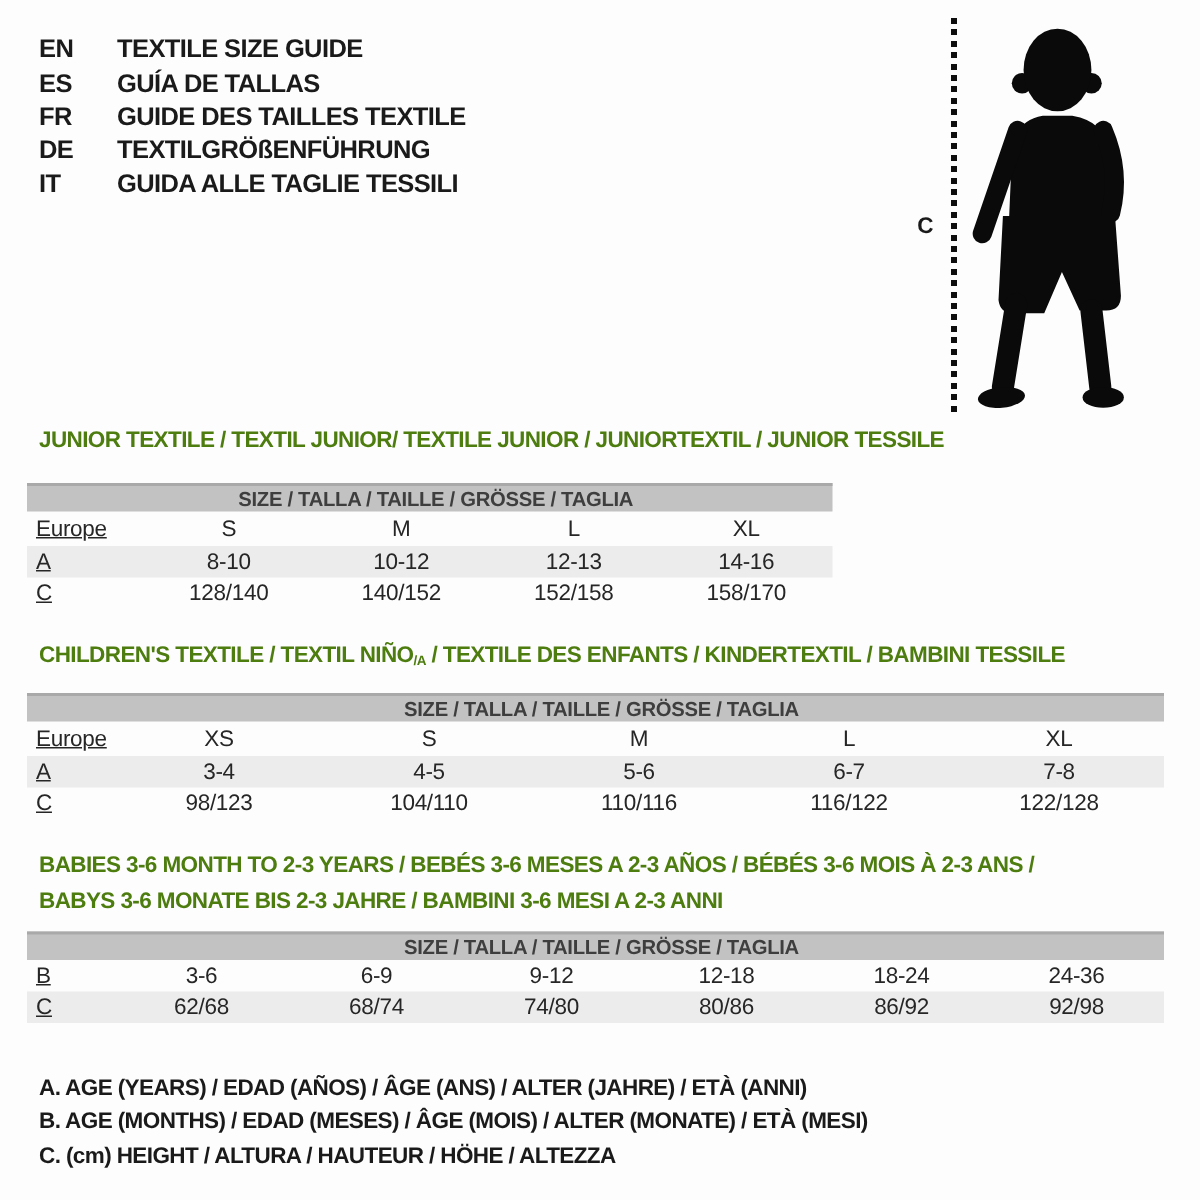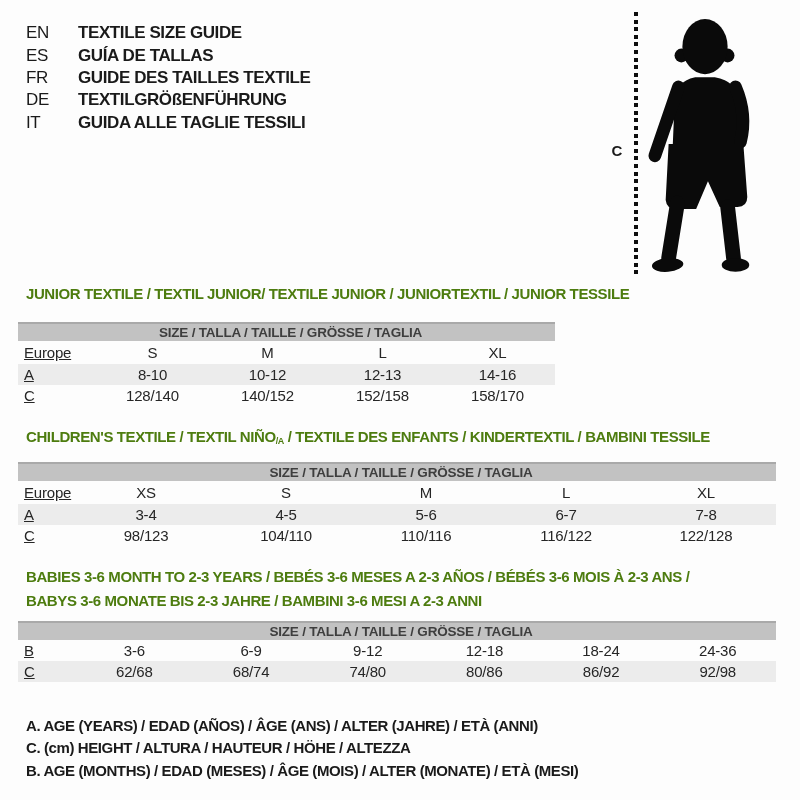--- a/index.html
+++ b/index.html
@@ -6,21 +6,21 @@
   html,body { background:#ffffff; }
   #page {
     position:relative; width:800px; height:800px;
     background:#fdfdfd; overflow:hidden;
     font-family:"Liberation Sans", "DejaVu Sans", sans-serif;
     color:#1a1a1a;
   }
   
   .lang-block { position:absolute; left:26px; top:22px; }
   .lang-row { display:flex; height:22.4px; align-items:center; }
-  .lang-code { width:52px; font-size:17px; font-weight:400; letter-spacing:-0.4px; }
+  .lang-code { width:52px; font-size:17px; font-weight:700; letter-spacing:-0.4px; }
   .lang-title { font-size:17px; font-weight:700; letter-spacing:-0.4px; white-space:nowrap; }
   
   .figure-svg { position:absolute; left:646px; top:8px; }
   .dotted-line {
     position:absolute; left:634px; top:12px; width:3.5px; height:266px;
     background:repeating-linear-gradient(to bottom,#0d0d0d 0px,#0d0d0d 4px,transparent 4px,transparent 7.6px);
   }
   .figure-label {
     position:absolute; left:604px; top:142px; width:26px;
     text-align:center; font-size:15px; font-weight:700;
@@ -188,17 +188,17 @@
       <span class="tcell">68/74</span>
       <span class="tcell">74/80</span>
       <span class="tcell">80/86</span>
       <span class="tcell">86/92</span>
       <span class="tcell">92/98</span>
     </div>
   </div>
 
   <div class="footnotes">
     <div class="footnote">A. AGE (YEARS) / EDAD (AÑOS) / ÂGE (ANS) / ALTER (JAHRE) / ETÀ (ANNI)</div>
+    <div class="footnote">B. AGE (MONTHS) / EDAD (MESES) / ÂGE (MOIS) / ALTER (MONATE) / ETÀ (MESI)</div>
     <div class="footnote">C. (cm) HEIGHT / ALTURA / HAUTEUR / HÖHE / ALTEZZA</div>
-    <div class="footnote">B. AGE (MONTHS) / EDAD (MESES) / ÂGE (MOIS) / ALTER (MONATE) / ETÀ (MESI)</div>
   </div>
 
 </div>
 
 </body></html>

